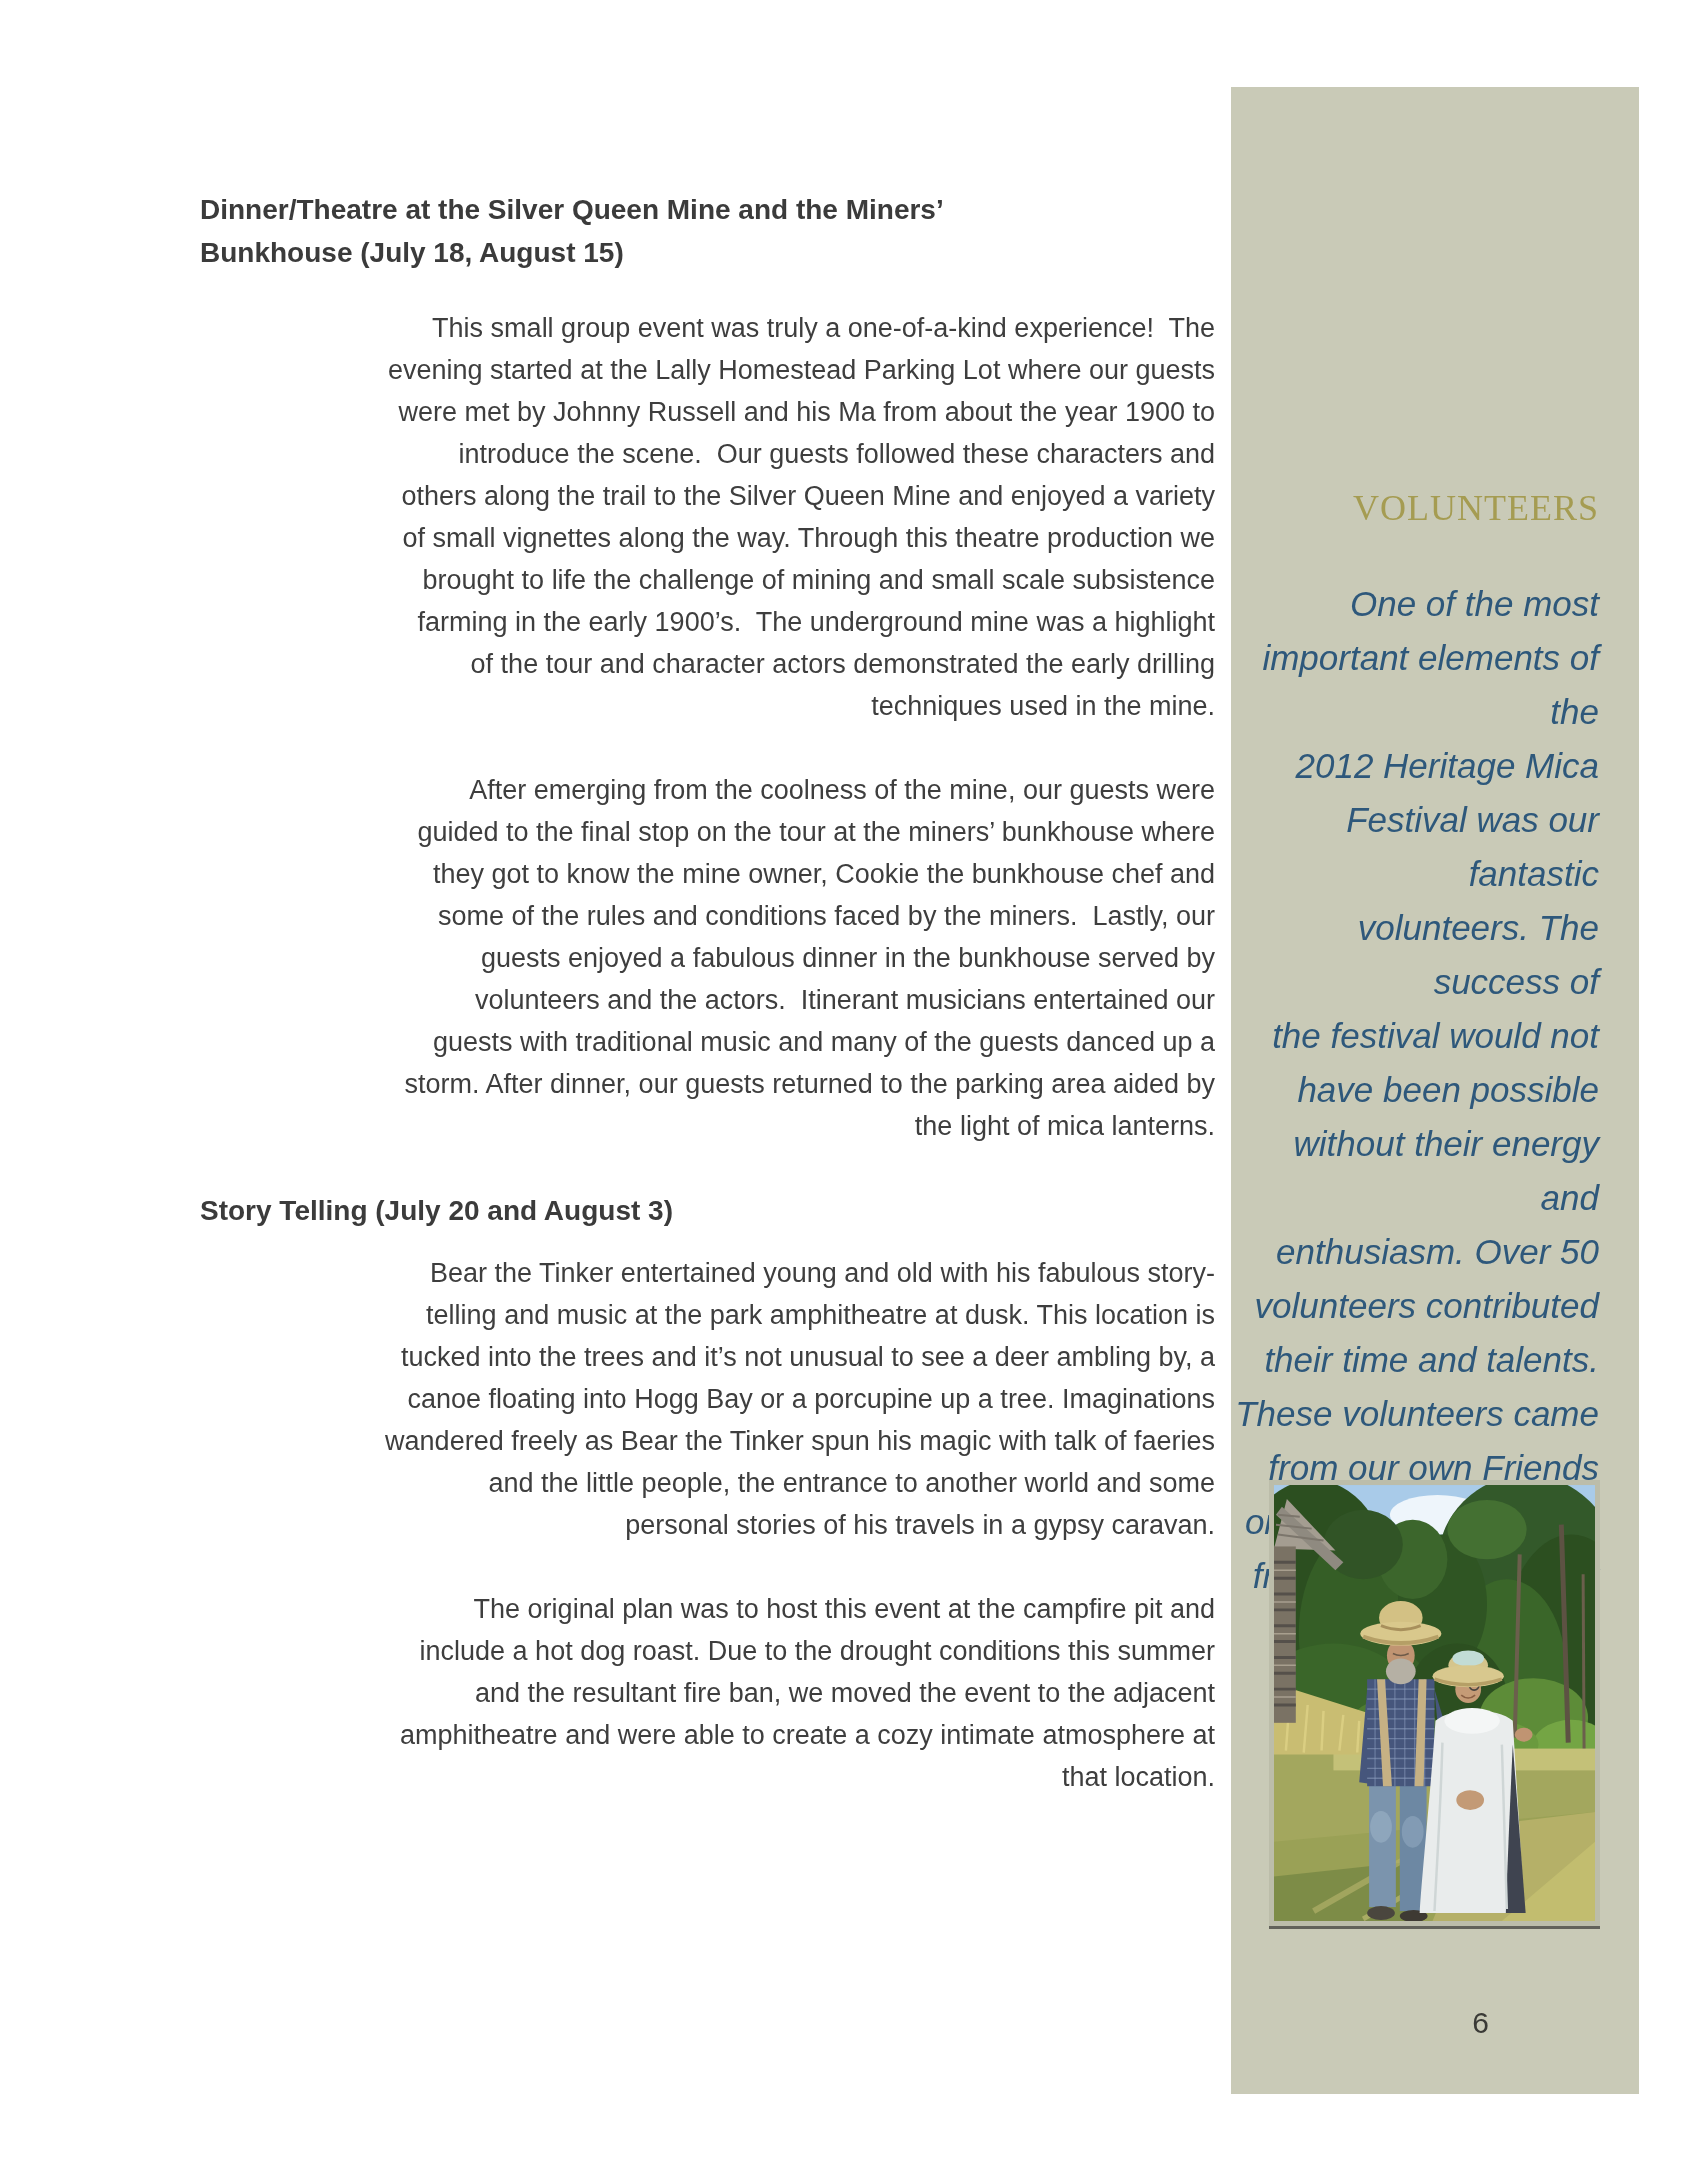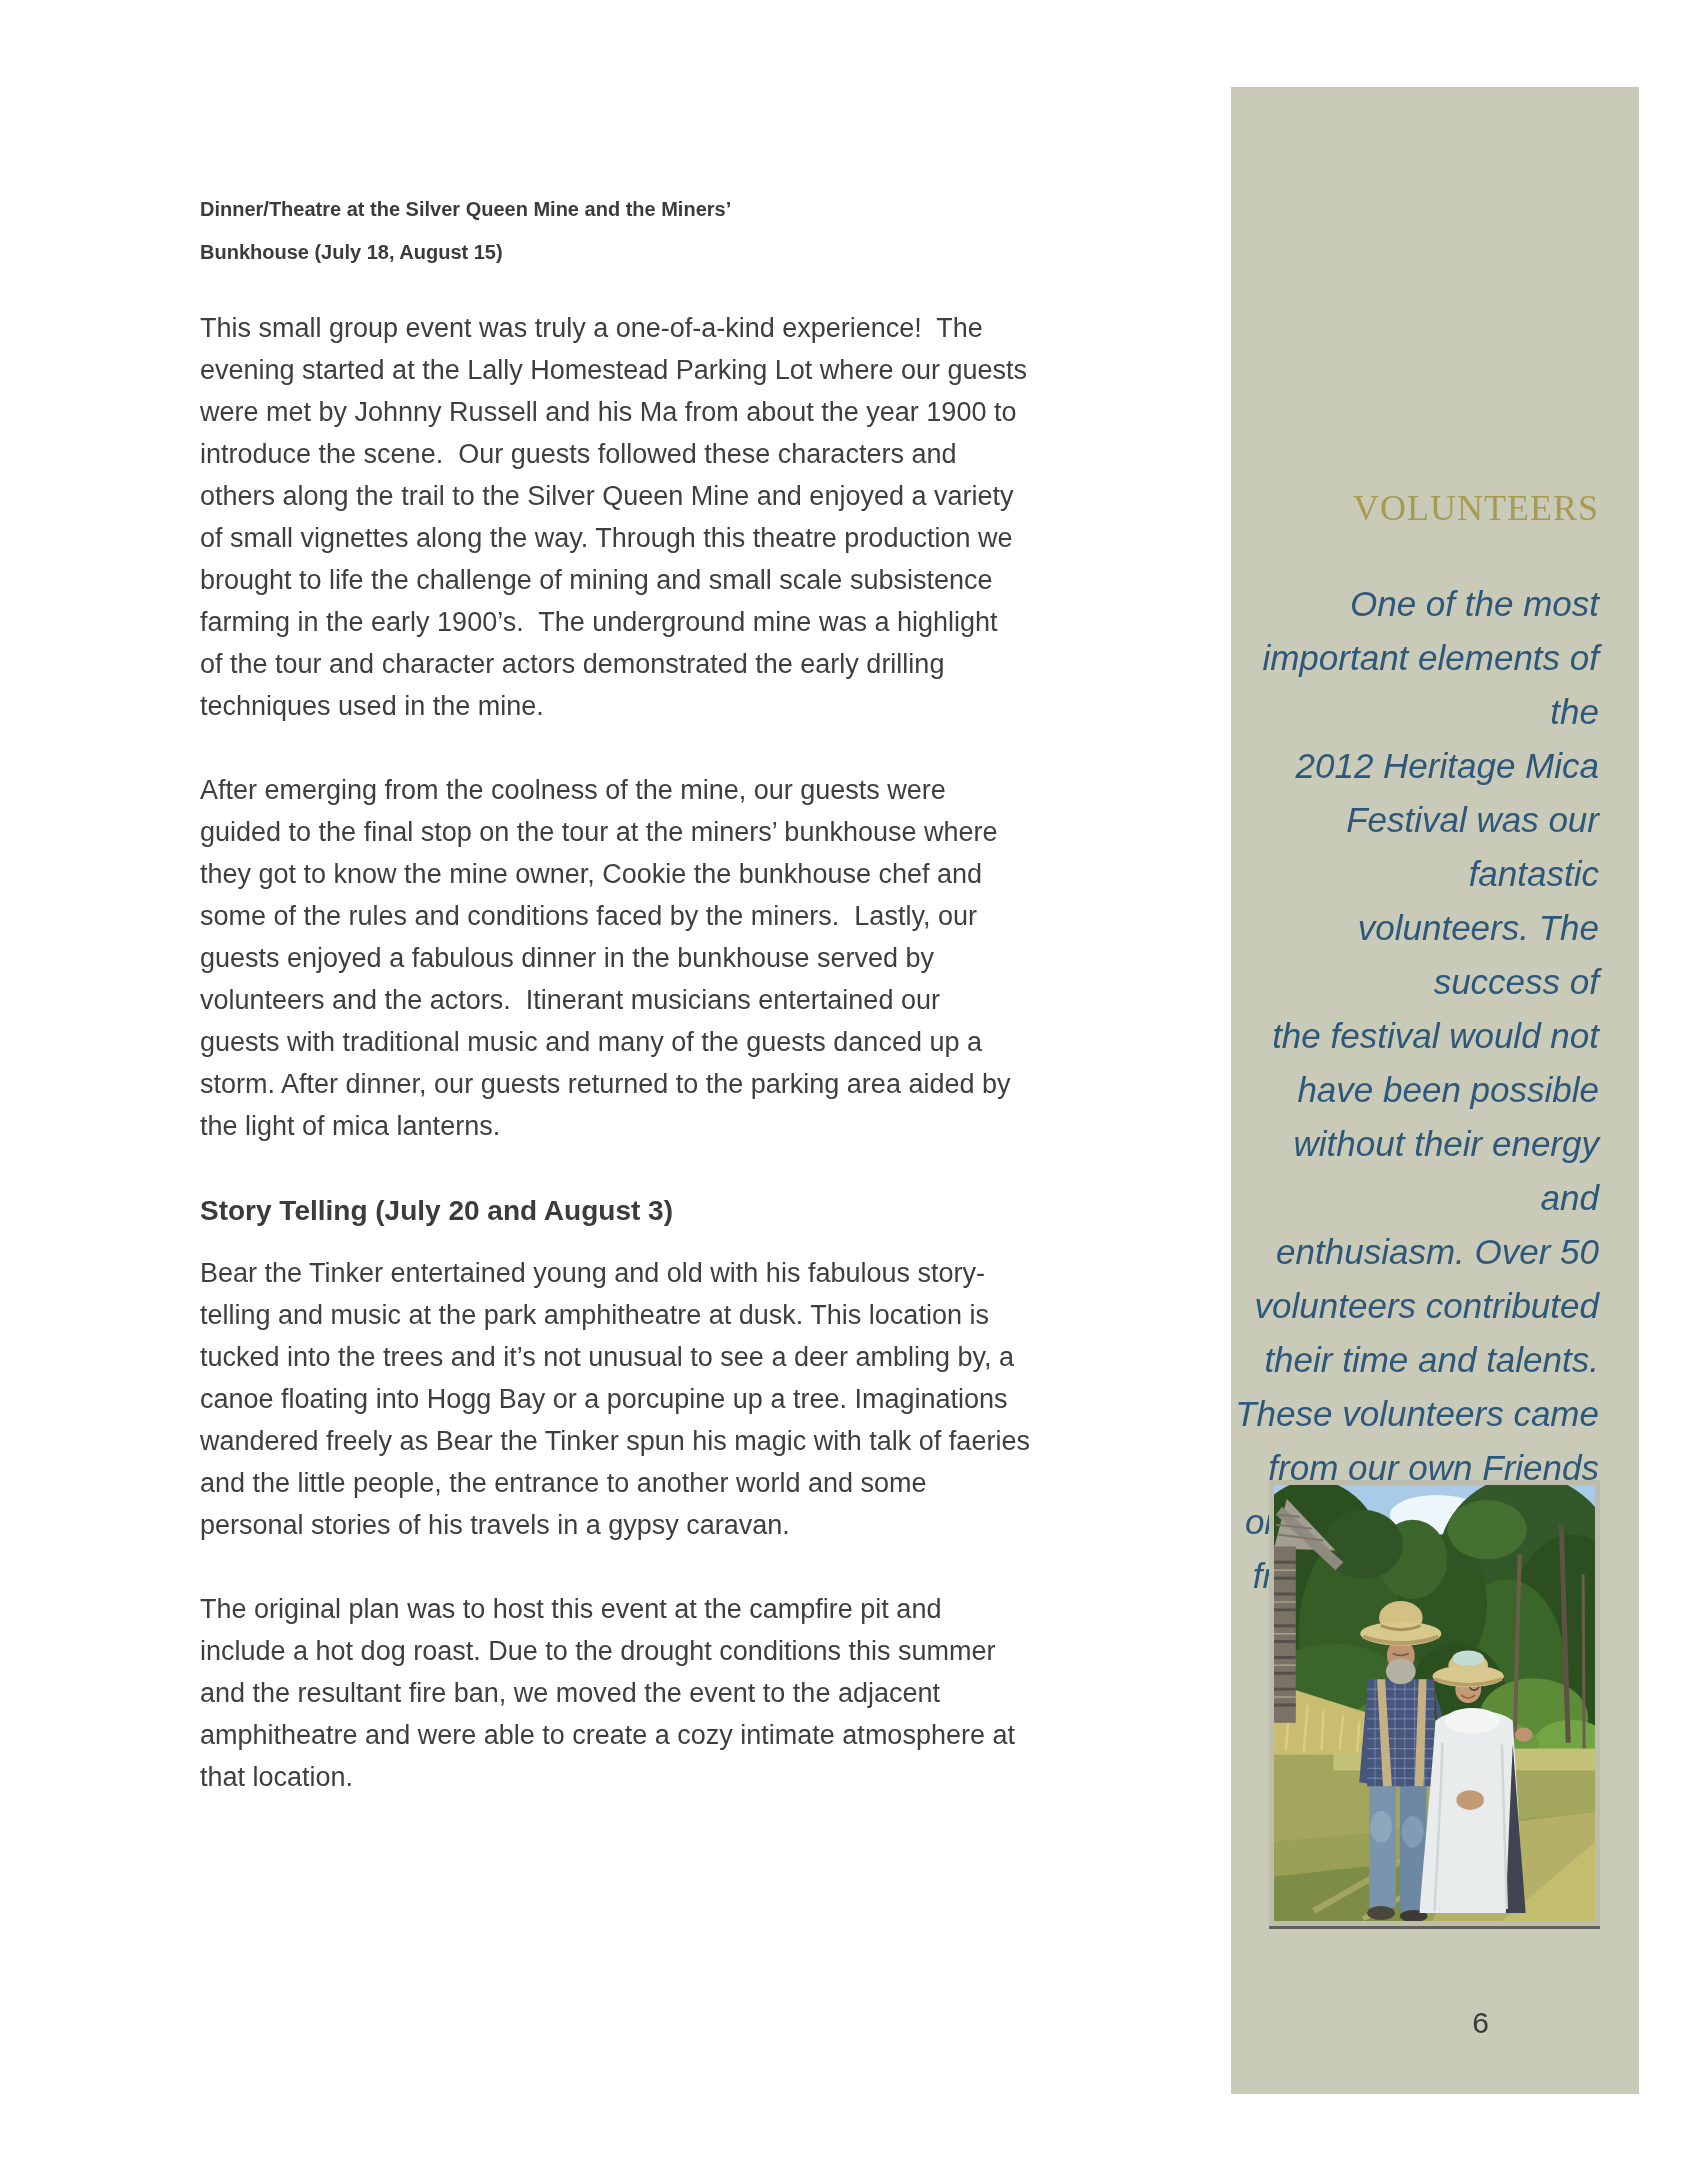--- a/index.html
+++ b/index.html
@@ -6,30 +6,31 @@
   .page {
     position:relative; width:1683px; height:2178px; background:#ffffff;
     font-family:"Liberation Sans", sans-serif; overflow:hidden;
   }
   
   .main-column {
     position:absolute; left:200px; top:188px; width:1031px;
     color:#3e3e3e;
   }
   .main-column h1 {
-    font-size:20px; line-height:43px; font-weight:700; margin:0 0 33px 0;
+    font-size:28px; line-height:43px; font-weight:700; margin:0 0 33px 0;
     white-space:pre-line; color:#3b3b3b;
   }
   .main-column h2 {
     font-size:28px; line-height:43px; font-weight:700; margin:0 16px 20px 0;
     white-space:pre-line; color:#3b3b3b;
   }
   .main-column p {
-    font-size:27px; line-height:42px; margin:0 4px 42px 0;
+    font-size:27px; line-height:42px; margin:0 16px 42px 0;
     white-space:pre-wrap;
+    text-align:right;
   }
   .main-column p sup { font-size:17px; line-height:0; }
   
   .sidebar {
     position:absolute; left:1231px; top:87px; width:408px; height:2007px;
     background:#c9cab7;
   }
   .sidebar-heading {
     position:absolute; top:400px; right:40px;
     font-family:"Liberation Serif", serif; font-size:36px; letter-spacing:1px;

